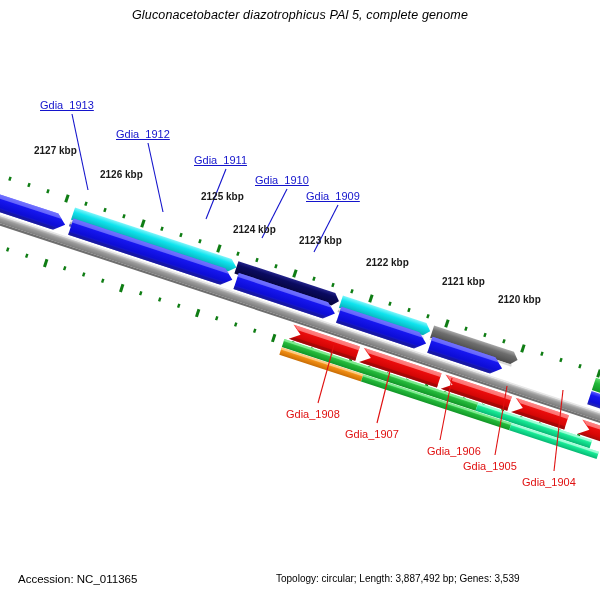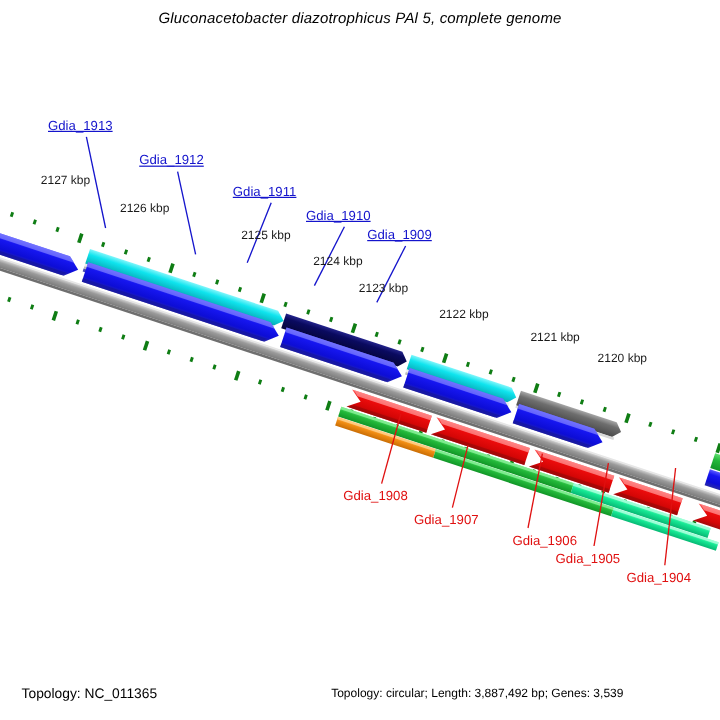--- a/index.html
+++ b/index.html
@@ -75,20 +75,21 @@
   }
   .glabel.blue { color: #1414cc; text-decoration: underline; }
   .glabel.red  { color: #e01010; }
 
   .kbplabel {
     position: absolute;
     font-size: 10px;
     color: #1a1a1a;
     white-space: nowrap;
     line-height: 1;
+    font-weight: bold;
   }
 </style>
 </head>
 <body>
 
 <div id="stage">
 
   <div class="title">Gluconacetobacter diazotrophicus PAl 5, complete genome</div>
 
   <svg class="map" viewBox="0 0 600 600" preserveAspectRatio="none">
@@ -366,22 +367,22 @@
 
   <div class="glabel red" style="left:286px; top:409px;">Gdia_1908</div>
   <div class="glabel red" style="left:345px; top:429px;">Gdia_1907</div>
   <div class="glabel red" style="left:408px; top:446px;margin-left:19px;">Gdia_1906</div>
   <div class="glabel red" style="left:463px; top:461px;">Gdia_1905</div>
   <div class="glabel red" style="left:522px; top:477px;">Gdia_1904</div>
 
   <div class="kbplabel" style="left:34px;  top:146px;">2127 kbp</div>
   <div class="kbplabel" style="left:100px; top:170px;">2126 kbp</div>
   <div class="kbplabel" style="left:166px; top:192px;margin-left:35px;">2125 kbp</div>
-  <div class="kbplabel" style="left:233px; top:214px;margin-left:28px;">2124 kbp</div>
+  <div class="kbplabel" style="left:233px; top:225px;">2124 kbp</div>
   <div class="kbplabel" style="left:299px; top:236px;">2123 kbp</div>
   <div class="kbplabel" style="left:366px; top:258px;">2122 kbp</div>
   <div class="kbplabel" style="left:442px; top:277px;">2121 kbp</div>
   <div class="kbplabel" style="left:498px; top:295px;">2120 kbp</div>
 
-  <div class="footer-left">Topology: NC_011365</div>
+  <div class="footer-left">Accession: NC_011365</div>
   <div class="footer-right">Topology: circular; Length: 3,887,492 bp; Genes: 3,539</div>
 
 </div>
 
 </body></html>

